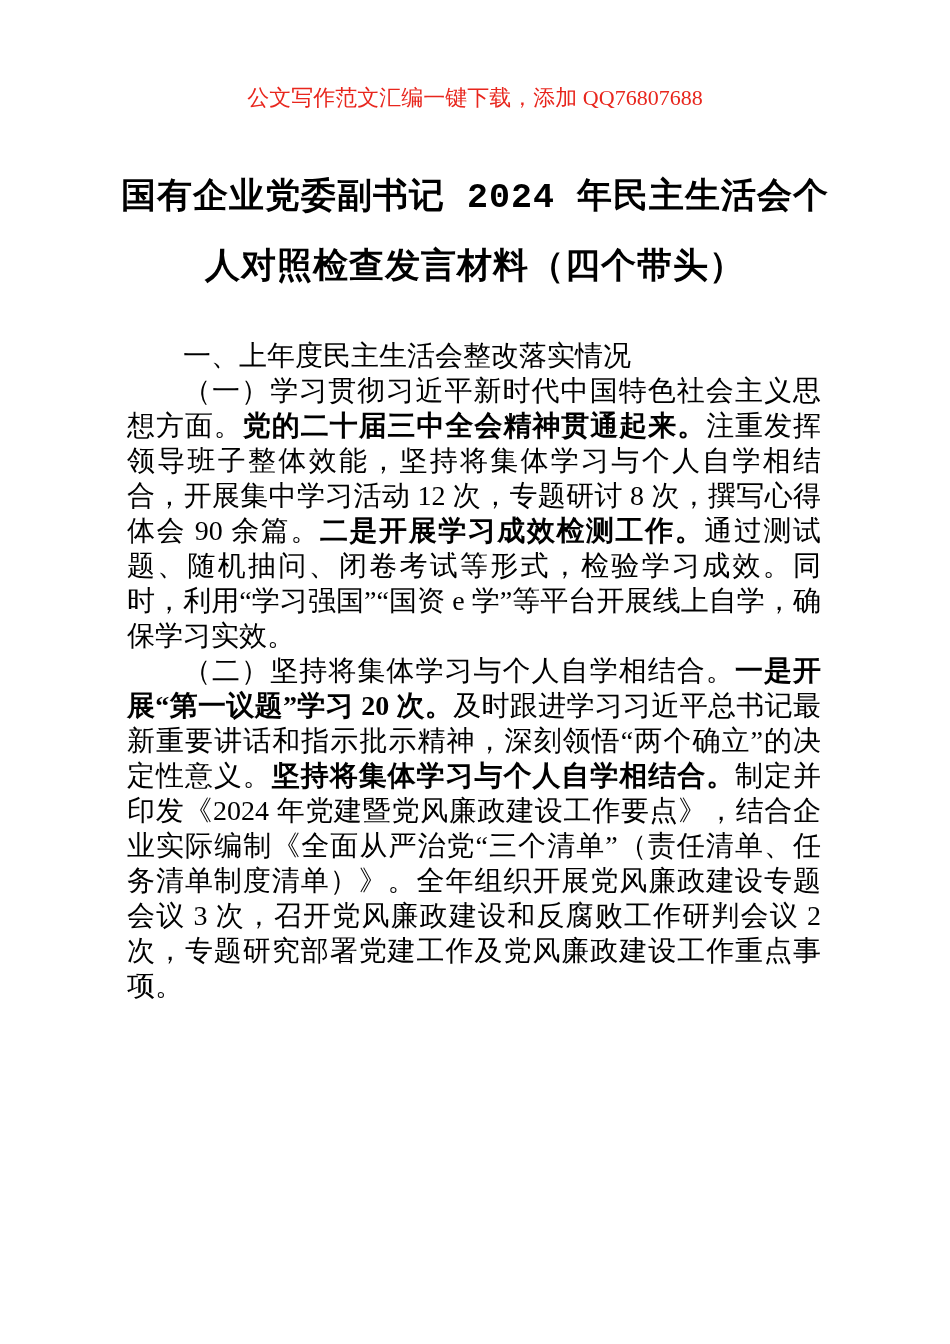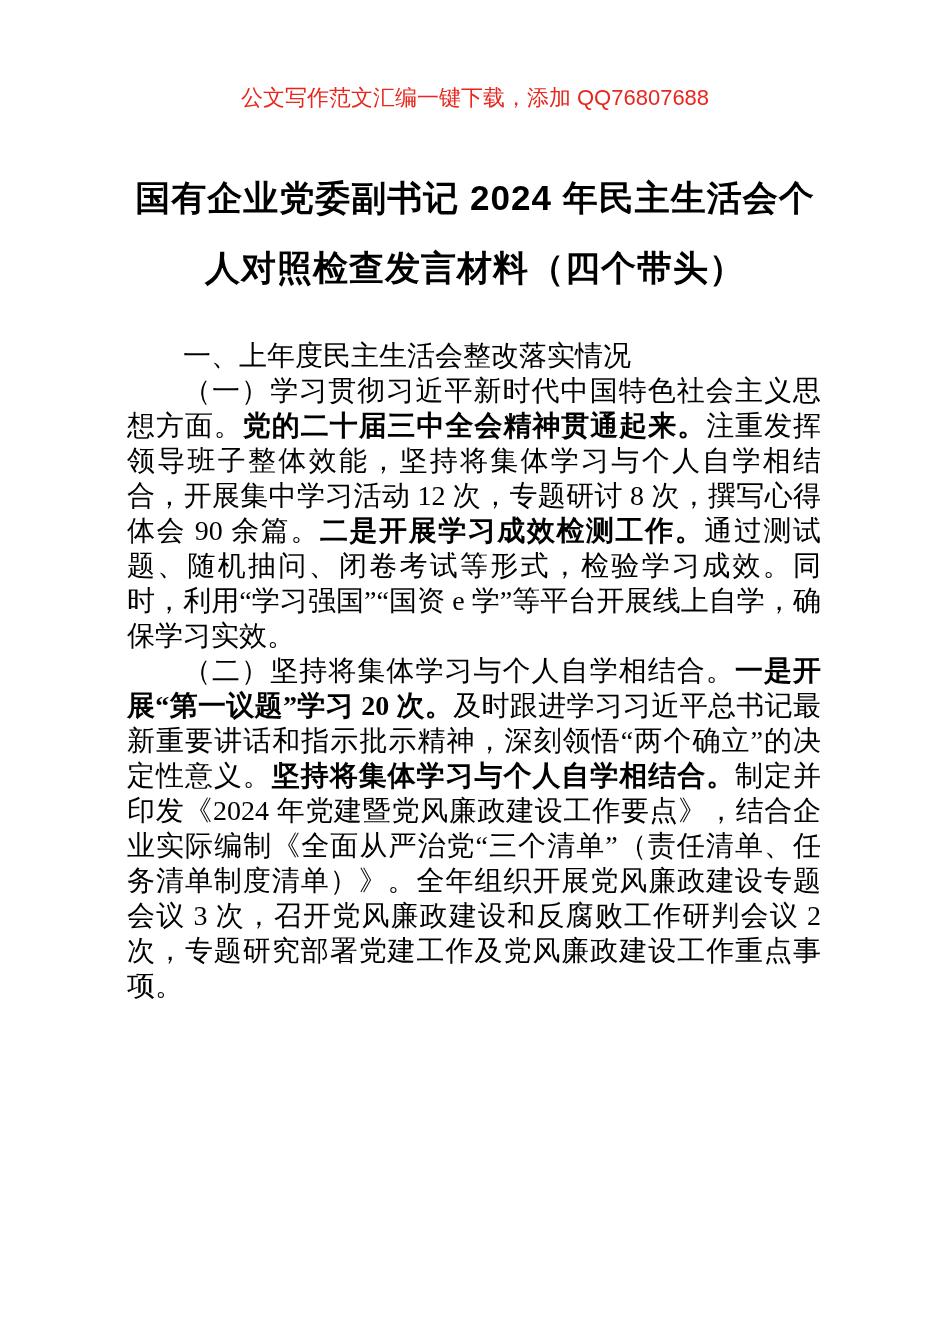--- a/index.html
+++ b/index.html
@@ -17,34 +17,34 @@
     font-family: "Liberation Serif", "DejaVu Serif", serif;
   }
   .notice {
     position: absolute;
     top: 84px;
     left: 0;
     width: 100%;
     text-align: center;
     font-size: 22px;
     line-height: 28px;
-    font-family: Liberation Sans, sans-serif;
+    font-family: Liberation Serif, serif;
   }
   .title {
     position: absolute;
     top: 163px;
     left: 75px;
     right: 75px;
     margin: 0;
     text-align: center;
     font-size: 35px;
     line-height: 70px;
     font-weight: 700;
     letter-spacing: 1px;
-    font-family: Liberation Sans, sans-serif;
+    font-family: Liberation Mono, monospace;
     color: #000000;
   }
   .content {
     position: absolute;
     top: 338px;
     left: 127px;
     width: 694px;
     font-size: 28px;
     line-height: 35px;
     text-align: justify;

